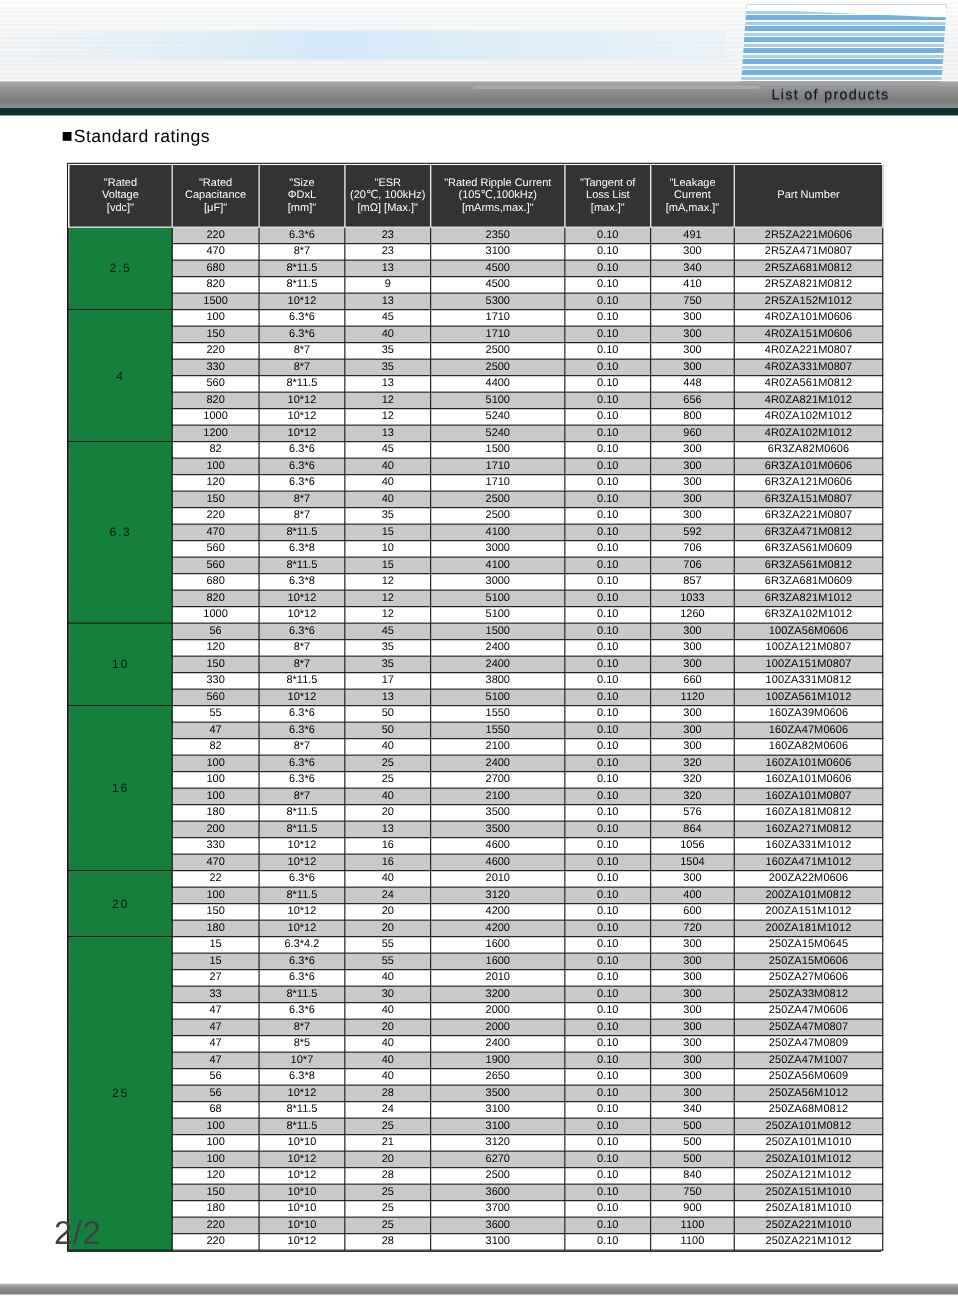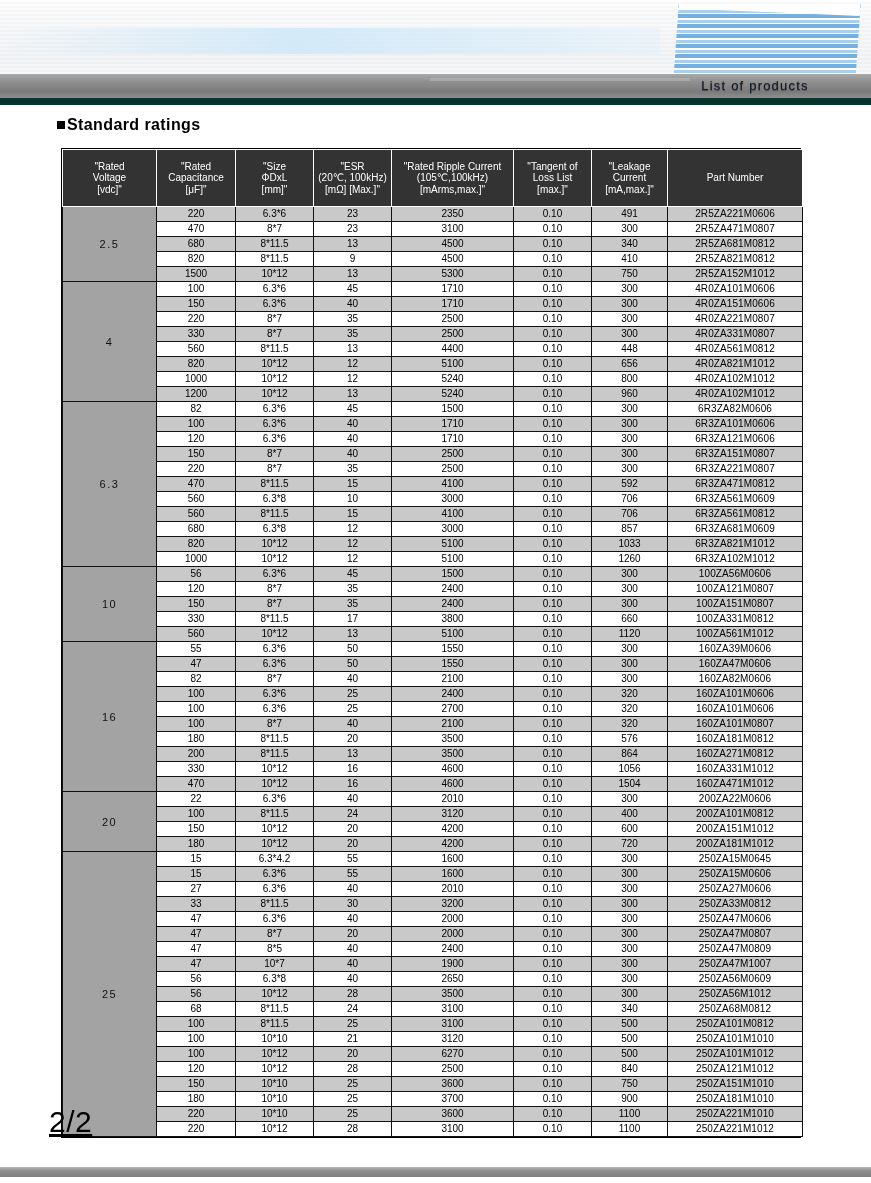--- a/index.html
+++ b/index.html
@@ -66,21 +66,21 @@
     white-space:nowrap;
   }
   .darkrule{
     position:absolute;left:0;top:98px;width:871px;height:7px;
     background:linear-gradient(to bottom,#0d3531 0%,#06302c 50%,#0a3a35 100%);
   }
 
   
   .section-title{
     position:absolute;left:57px;top:116px;
-    font-size:16px;color:#000000;font-weight:bold;
+    font-size:16px;color:#000000;font-weight:normal;
     letter-spacing:.4px;white-space:nowrap;
   }
   .bullet-sq{
     display:inline-block;width:8px;height:8px;background:#000;
     margin-right:2px;vertical-align:1px;
   }
 
   
   .tbl-wrap{
     position:absolute;left:61px;top:148px;width:740px;
@@ -106,21 +106,21 @@
     font-weight:normal;
     font-size:10px;
     line-height:11.5px;
     height:57px;
     padding:2px 1px;
     border:1px solid #ffffff;
   }
   table.ratings thead th .h-line{display:block;white-space:nowrap;}
 
   td.volt{
-    background:#a3a3a3;
+    background:#15803d;
     color:#111;
     font-size:11px;
     letter-spacing:1.5px;
     border-left:1px solid #000;
     border-right:1px solid #000;
     border-top:1px solid #2a4a66;
     border-bottom:1px solid #2a4a66;
   }
   tr.r-odd td.d{background:#c9c9c9;}
   tr.r-even td.d{background:#ffffff;}
@@ -139,21 +139,21 @@
   col.c-size{width:78px;}
   col.c-esr {width:78px;}
   col.c-ripp{width:122px;}
   col.c-tan {width:78px;}
   col.c-leak{width:76px;}
   col.c-pn  {width:135px;}
 
   
   .pageno{
     position:absolute;left:49px;top:1105px;
-    font-size:30px;color:#000000;letter-spacing:.5px;text-decoration:underline;
+    font-size:30px;color:#404040;letter-spacing:.5px;
   }
 
   
   .botbar{
     position:absolute;left:0;top:1167px;width:871px;height:10px;
     background:linear-gradient(to bottom,#b5b5b5 0%,#8d8d8d 40%,#7e7e7e 100%);
   }
   .botbar-edge{
     position:absolute;left:0;top:1177px;width:871px;height:6px;
     background:#ffffff;

